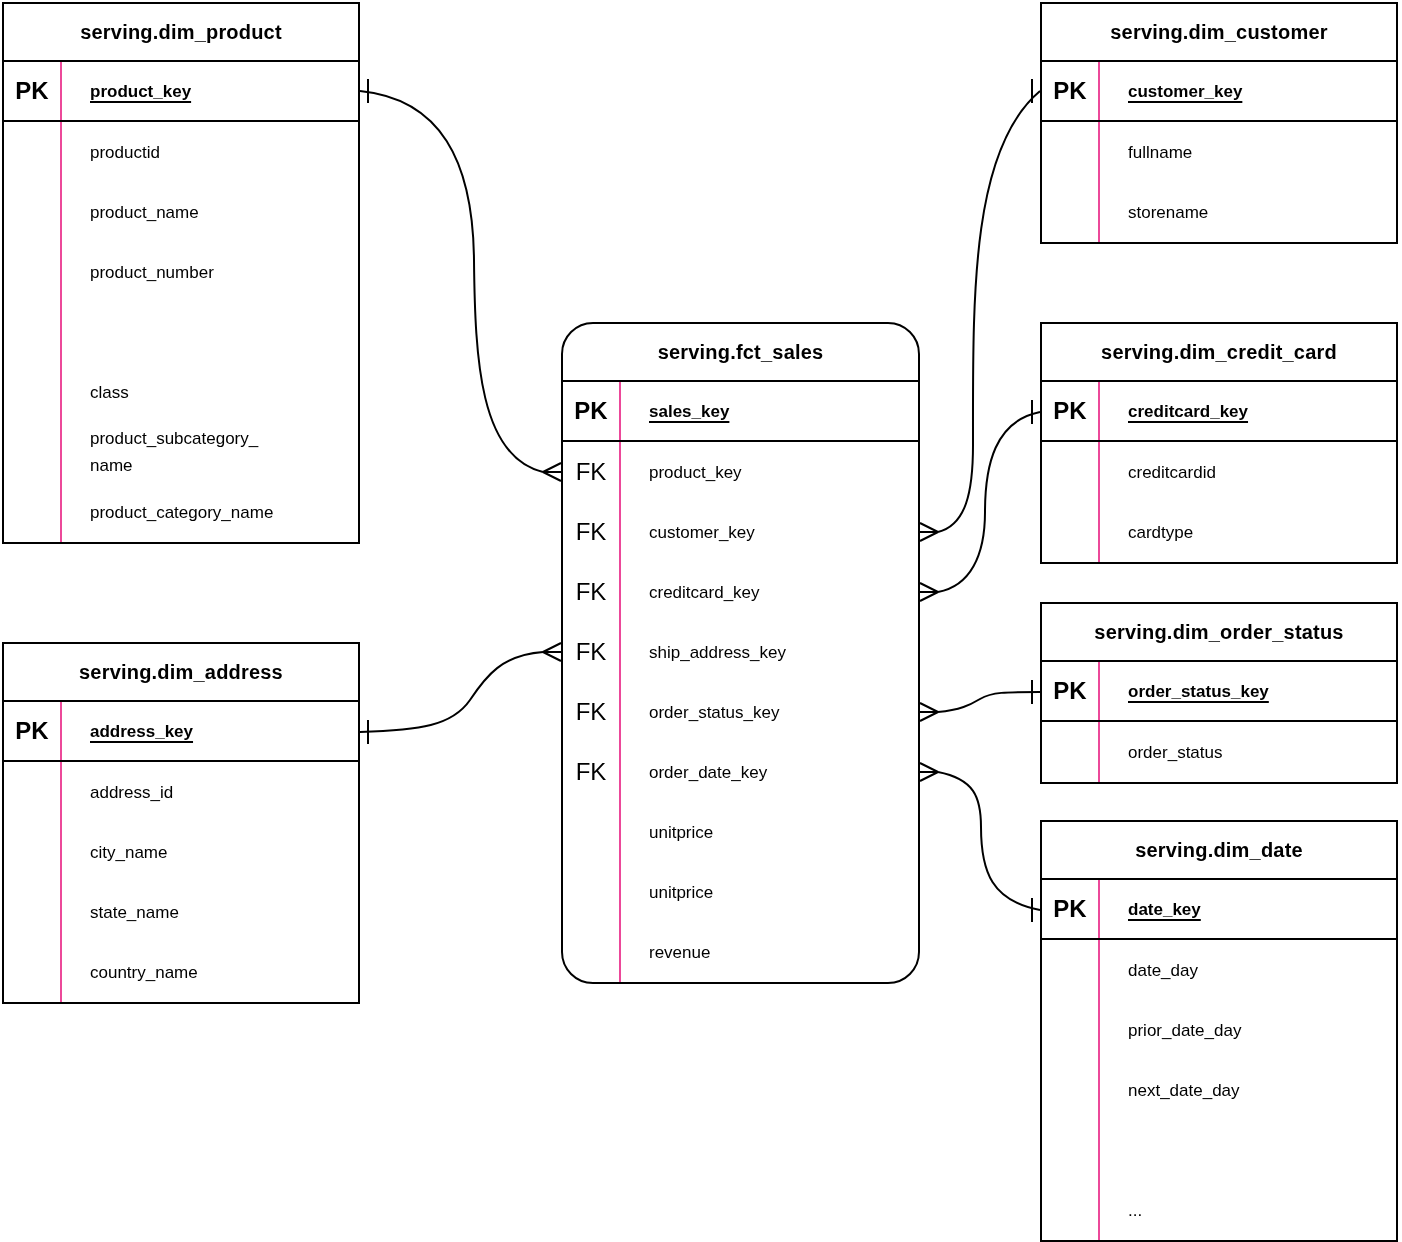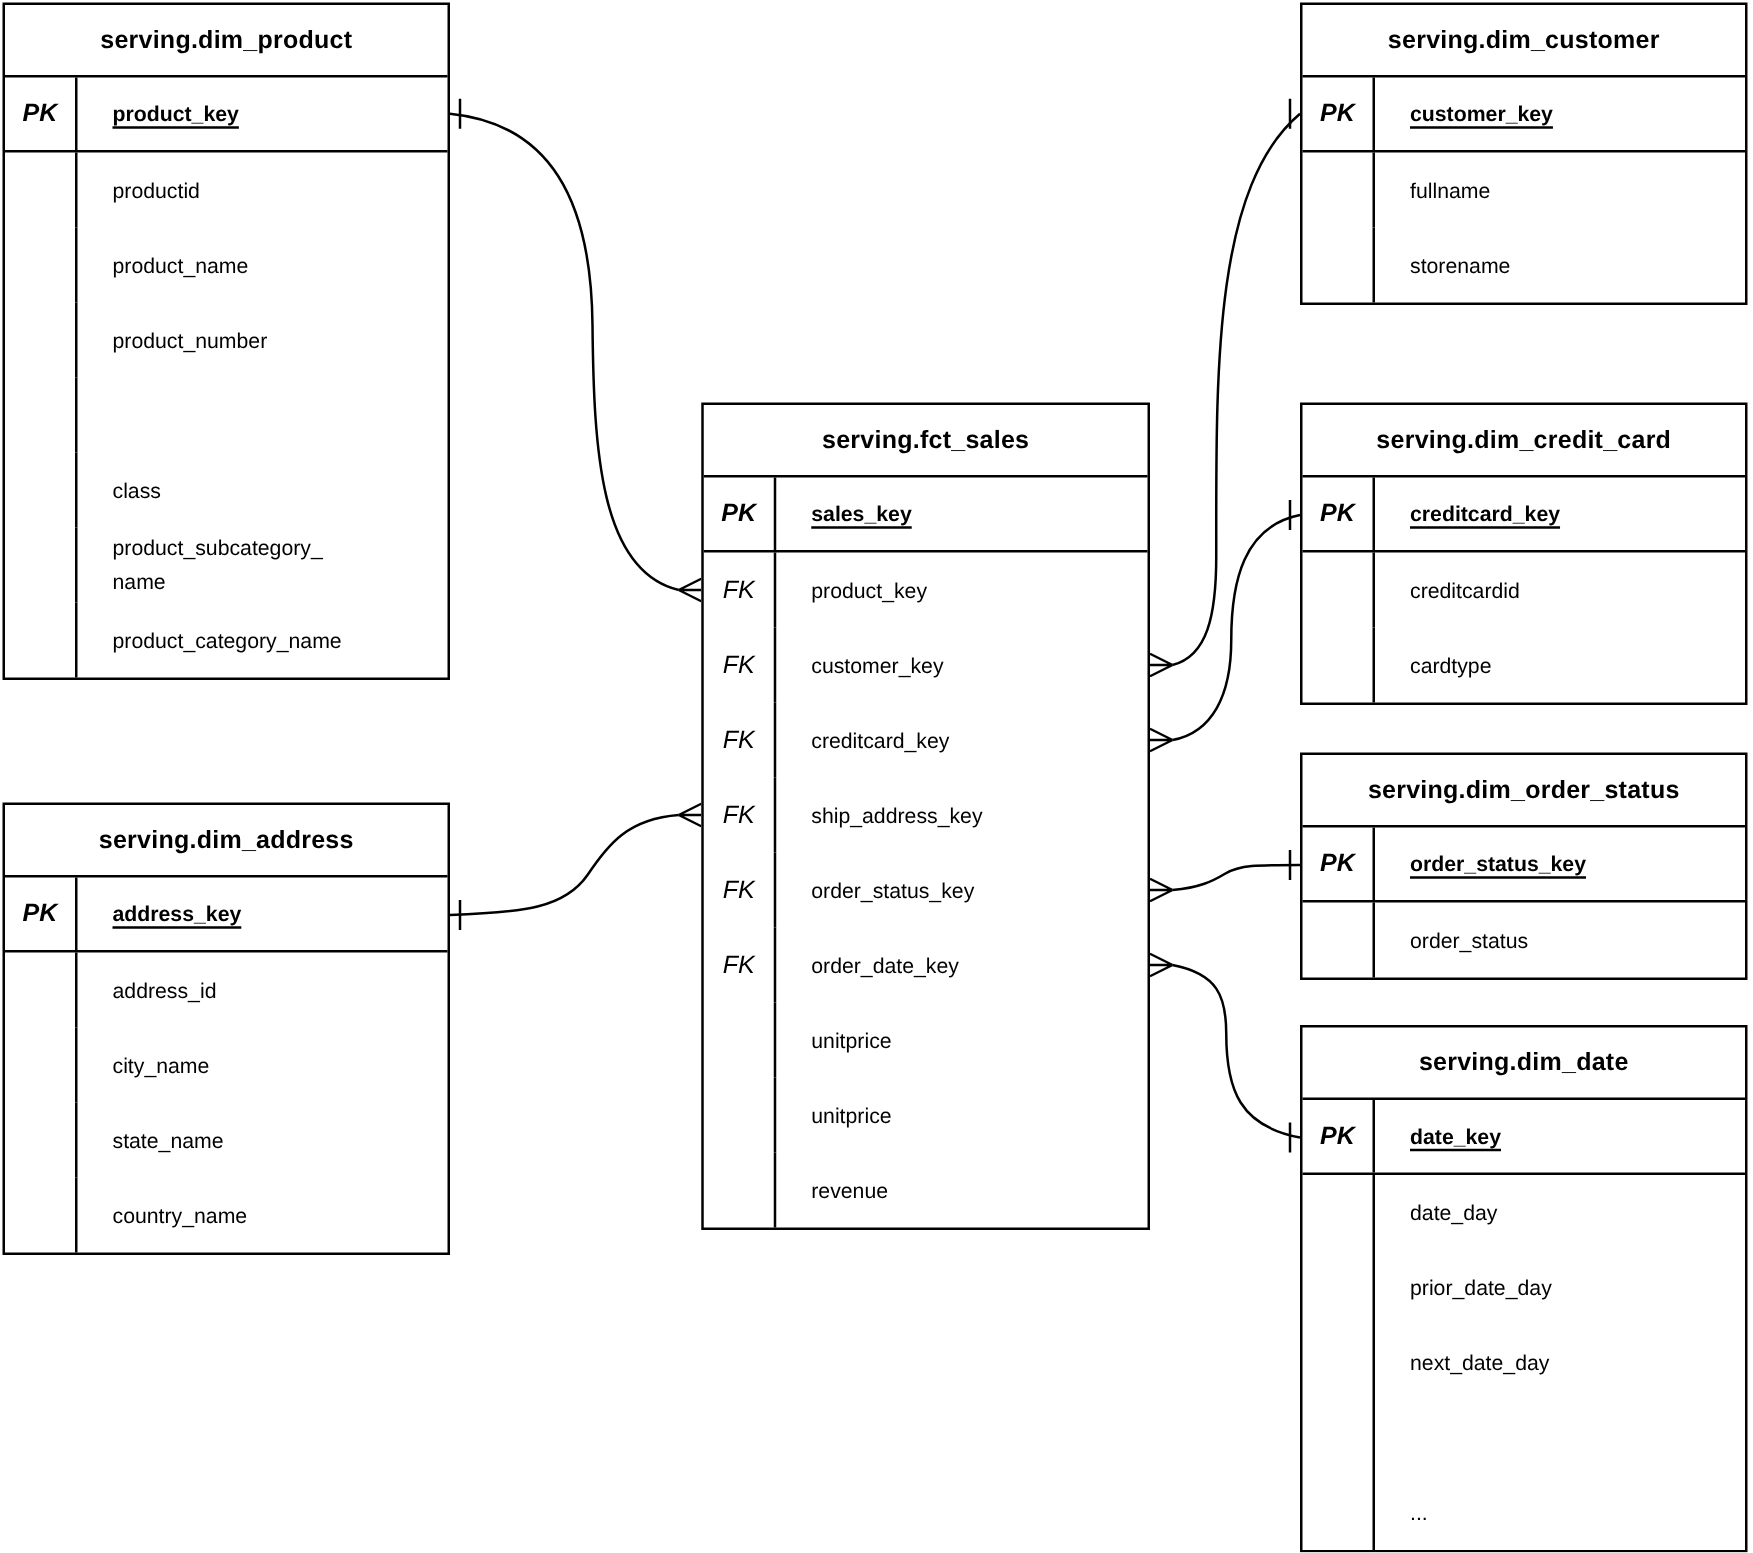--- a/index.html
+++ b/index.html
@@ -26,26 +26,25 @@
     justify-content: center;
     font-weight: bold;
     font-size: 20px;
     letter-spacing: 0.2px;
   }
   .trow { display: flex; height: 60px; }
   .trow.pkrow { border-bottom: 2px solid #000; }
   .kcell {
     width: 58px;
     flex: none;
-    border-right: 2px solid #000000;
+    border-right: 2px solid #ec4899;
     display: flex;
     align-items: center;
     justify-content: center;
-    font-size: 20px;
-    font-style: italic;
+    font-size: 24px;
   }
   .pkrow .kcell { font-weight: bold; }
   .ncell {
     flex: 1;
     display: flex;
     align-items: center;
     padding-left: 28px;
     padding-right: 6px;
     font-size: 17px;
     line-height: 27px;
@@ -53,21 +52,21 @@
   }
   .pkrow .ncell {
     font-weight: bold;
     text-decoration: underline;
     text-underline-offset: 4px;
     text-decoration-thickness: 2px;
   }
   
   #dim_product     { left: 2px;    top: 2px;   width: 358px; }
   #dim_customer    { left: 1040px; top: 2px;   width: 358px; }
-  #fct_sales       { left: 561px;  top: 322px; width: 359px; }
+  #fct_sales       { left: 561px;  top: 322px; width: 359px; border-radius: 32px; }
   #dim_credit_card { left: 1040px; top: 322px; width: 358px; }
   #dim_order_status{ left: 1040px; top: 602px; width: 358px; }
   #dim_address     { left: 2px;    top: 642px; width: 358px; }
   #dim_date        { left: 1040px; top: 820px; width: 358px; }
   svg.wires {
     position: absolute;
     left: 0; top: 0;
     width: 1402px; height: 1242px;
     z-index: 1;
     pointer-events: none;

